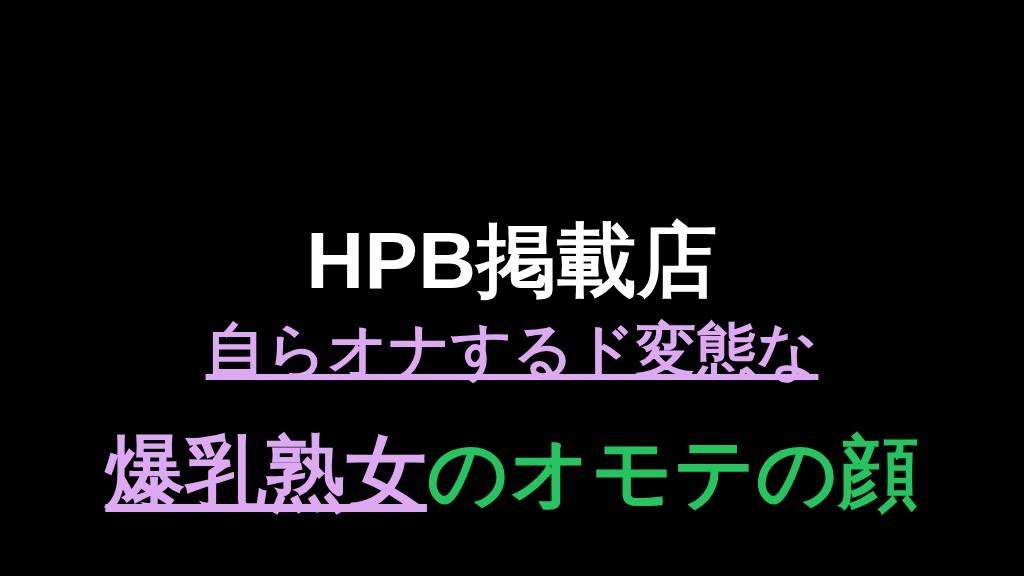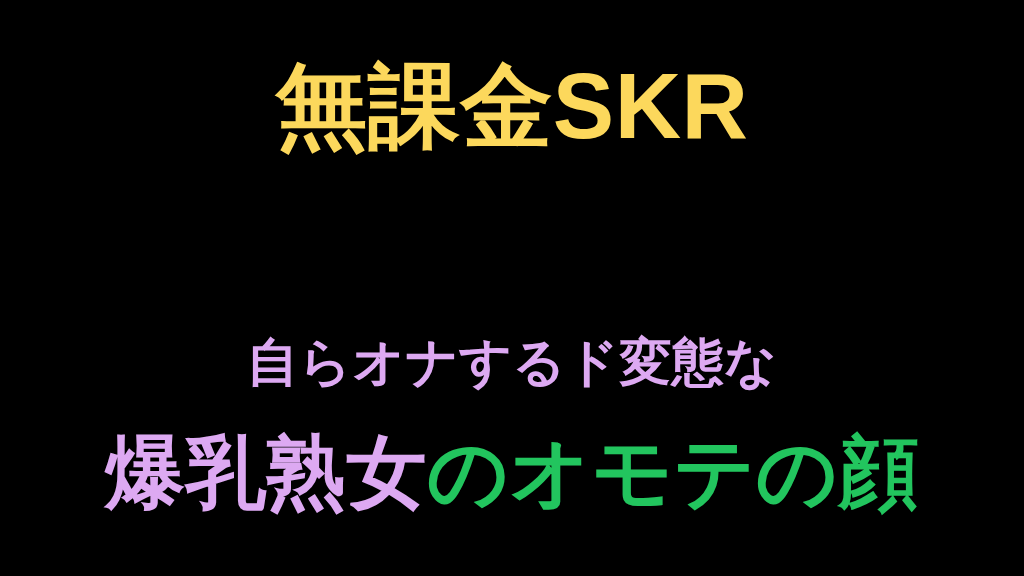--- a/index.html
+++ b/index.html
@@ -46,41 +46,42 @@
     left: 0;
     top: 221px;
     font-size: 80px;
     color: #FFFFFF;
   }
 
   
   .line-body-a {
     position: absolute;
     left: 0;
-    top: 336px;
-    font-size: 52px;
+    top: 321px;
+    font-size: 60px;
     color: #DDA9F2;
+    text-decoration: underline;
   }
 
   
   .line-body-b {
     position: absolute;
     left: 0;
     top: 433px;
     font-size: 80px;
     color: #FFFFFF;
   }
-  .seg-purple { color: #DDA9F2; }
+  .seg-purple { color: #DDA9F2; text-decoration: underline; }
   .seg-white  { color: #22c55e; }
 </style>
 </head>
 <body>
 
 <div id="slide">
 
-  <div class="text-line line-title">無課金SKR</div>
 
+  <div class="text-line line-sub">HPB掲載店</div>
 
   <div class="text-line line-body-a">自らオナするド変態な</div>
 
   <div class="text-line line-body-b"><span class="seg-purple">爆乳熟女</span><span class="seg-white">のオモテの顔</span></div>
 
 </div>
 
 </body></html>

